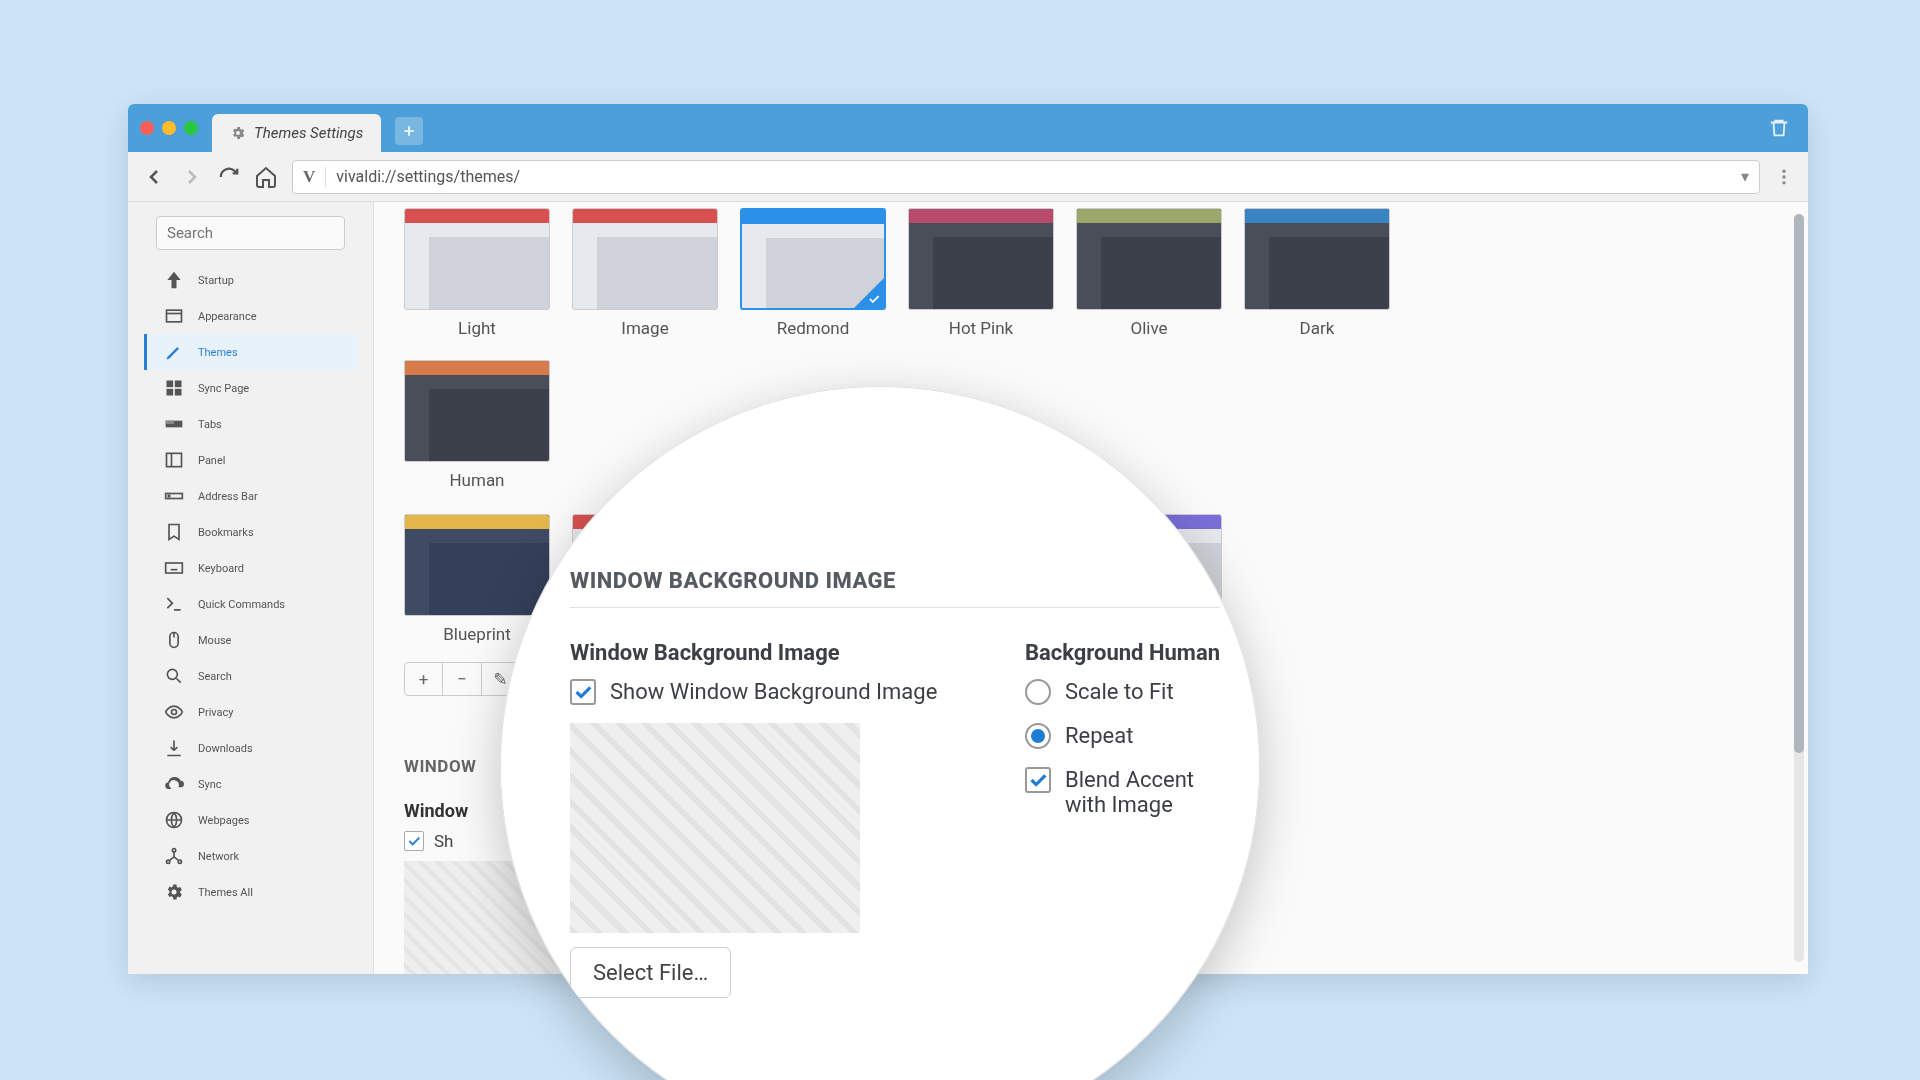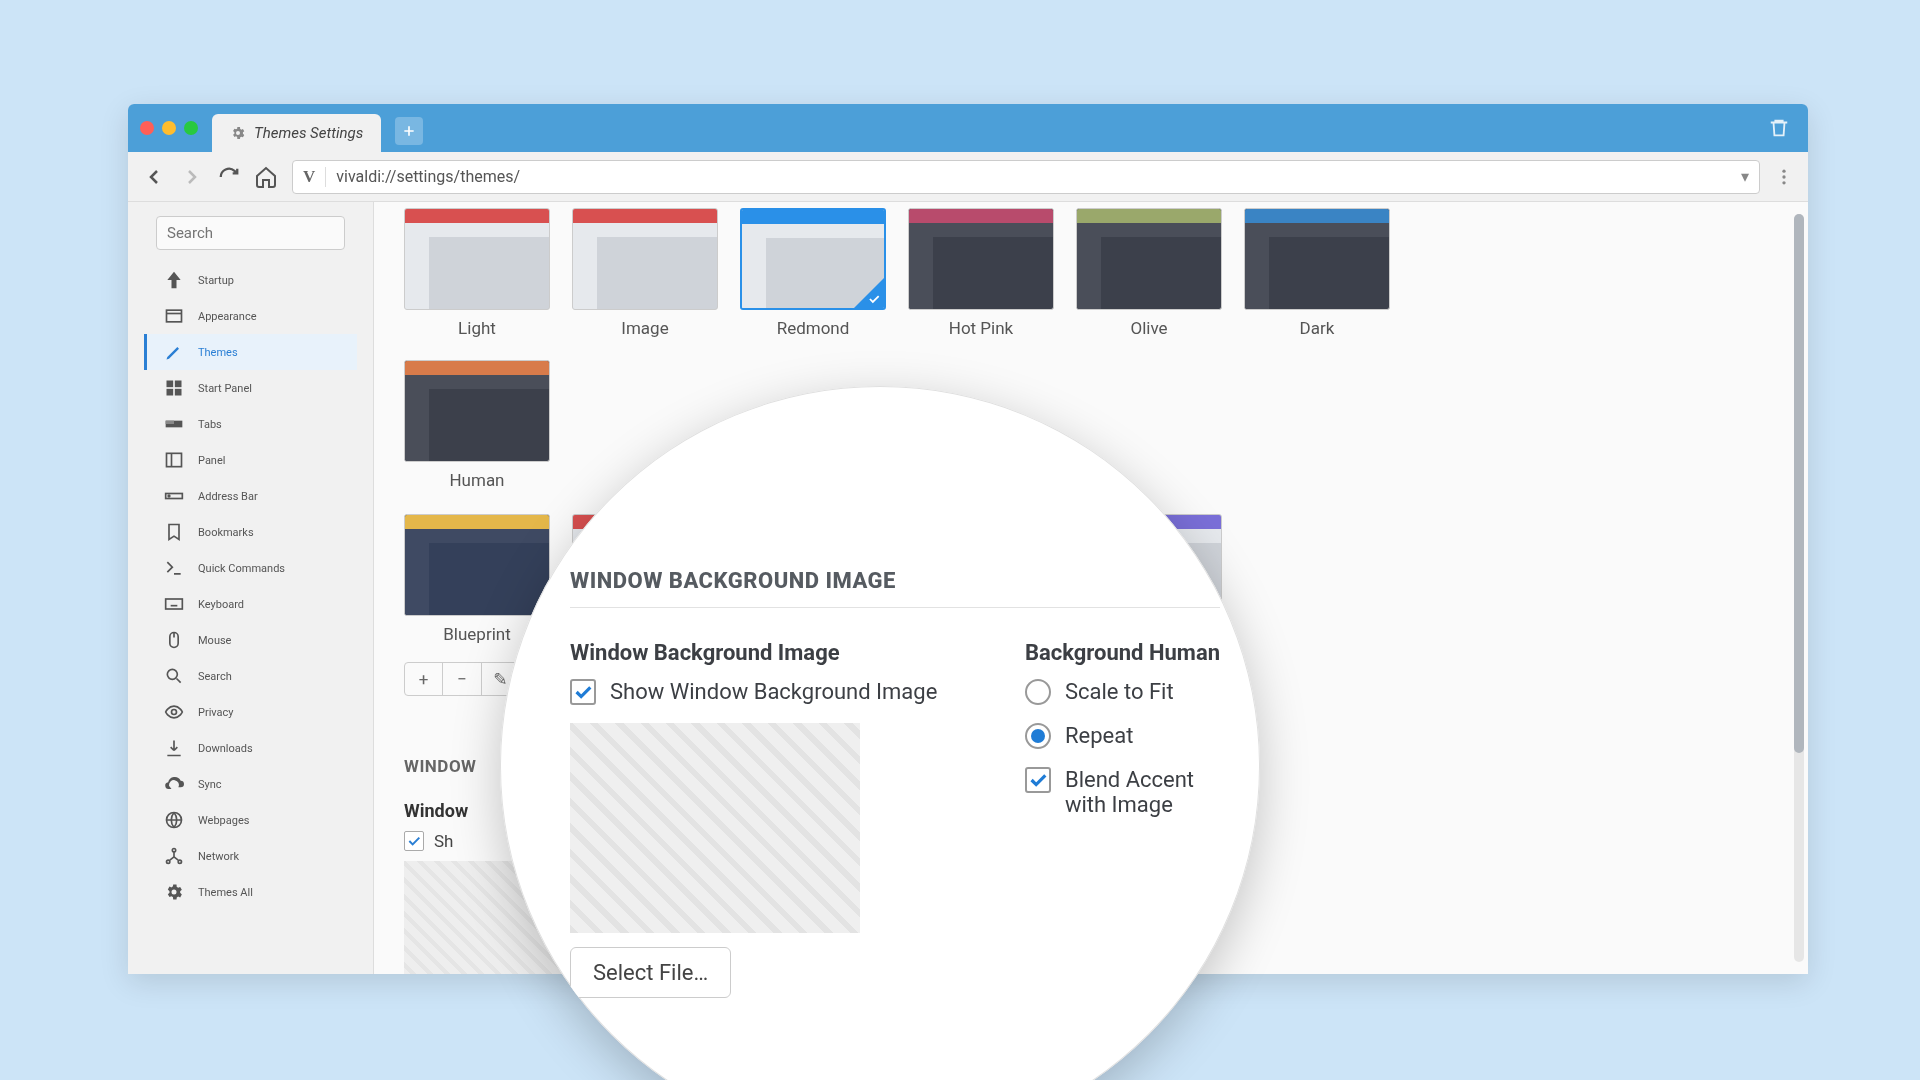--- a/index.html
+++ b/index.html
@@ -161,21 +161,21 @@
           </div>
           <div class="sideitem">
             <span class="sideicon">
               <svg width="20" height="20" viewBox="0 0 24 24" fill="currentColor">
                 <rect x="3" y="3" width="8" height="8"></rect>
                 <rect x="13" y="3" width="8" height="8"></rect>
                 <rect x="3" y="13" width="8" height="8"></rect>
                 <rect x="13" y="13" width="8" height="8"></rect>
               </svg>
             </span>
-            <span>Start Panel</span>
+            <span>Sync Page</span>
           </div>
           <div class="sideitem">
             <span class="sideicon">
               <svg width="20" height="20" viewBox="0 0 24 24" fill="currentColor">
                 <rect x="2" y="8" width="20" height="8"></rect>
                 <rect x="2" y="8" width="10" height="4" fill="#888"></rect>
               </svg>
             </span>
             <span>Tabs</span>
           </div>
@@ -201,33 +201,33 @@
             <span class="sideicon">
               <svg width="20" height="20" viewBox="0 0 24 24" fill="none" stroke="currentColor" stroke-width="2">
                 <path d="M6 3h12v18l-6-4-6 4z"></path>
               </svg>
             </span>
             <span>Bookmarks</span>
           </div>
           <div class="sideitem">
             <span class="sideicon">
               <svg width="20" height="20" viewBox="0 0 24 24" fill="none" stroke="currentColor" stroke-width="2">
-                <path d="M4 17l6-6-6-6M12 19h8"></path>
-              </svg>
-            </span>
-            <span>Quick Commands</span>
-          </div>
-          <div class="sideitem">
-            <span class="sideicon">
-              <svg width="20" height="20" viewBox="0 0 24 24" fill="none" stroke="currentColor" stroke-width="2">
                 <rect x="2" y="6" width="20" height="12"></rect>
                 <path d="M6 10h0M10 10h0M14 10h0M18 10h0M8 14h8"></path>
               </svg>
             </span>
             <span>Keyboard</span>
+          </div>
+          <div class="sideitem">
+            <span class="sideicon">
+              <svg width="20" height="20" viewBox="0 0 24 24" fill="none" stroke="currentColor" stroke-width="2">
+                <path d="M4 17l6-6-6-6M12 19h8"></path>
+              </svg>
+            </span>
+            <span>Quick Commands</span>
           </div>
           <div class="sideitem">
             <span class="sideicon">
               <svg width="20" height="20" viewBox="0 0 24 24" fill="none" stroke="currentColor" stroke-width="2">
                 <rect x="7" y="3" width="10" height="18" rx="5"></rect>
                 <path d="M12 3v6"></path>
               </svg>
             </span>
             <span>Mouse</span>
           </div>

